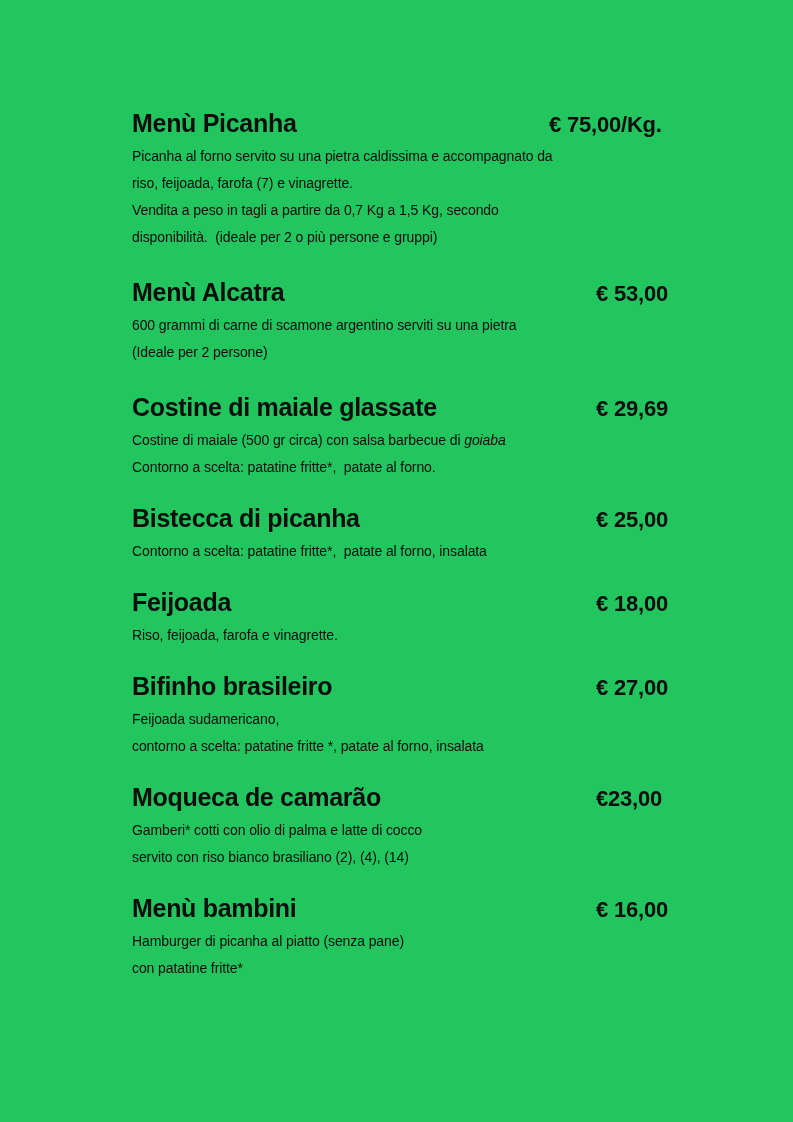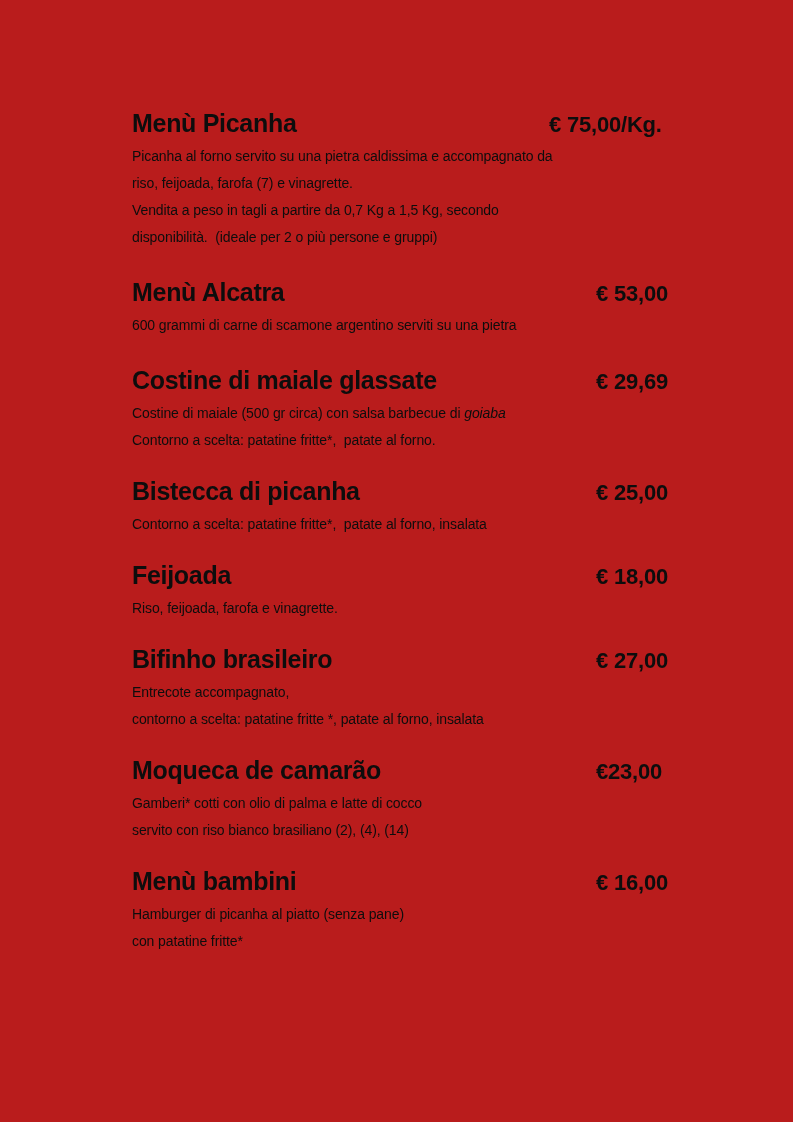--- a/index.html
+++ b/index.html
@@ -11,21 +11,21 @@
     width: 793px;
     height: 1122px;
     font-family: "Liberation Sans", sans-serif;
     color: #0d0d0d;
     -webkit-font-smoothing: antialiased;
   }
   #menu-page {
     position: relative;
     width: 793px;
     height: 1122px;
-    background: #b91c1c;
+    background: #22c55e;
     overflow: hidden;
   }
   .menu-body {
     position: absolute;
     left: 132px;
     top: 108px;
     width: 582px;
   }
   .menu-section {
     margin-bottom: 14px;
@@ -89,20 +89,21 @@
       <p class="dish-desc">Vendita a peso in tagli a partire da 0,7 Kg a 1,5 Kg, secondo</p>
       <p class="dish-desc">disponibilità.  (ideale per 2 o più persone e gruppi)</p>
     </div>
 
     <div class="menu-section gap-lg">
       <div class="section-headrow">
         <h2 class="dish-title">Menù Alcatra</h2>
         <span class="dish-price">€ 53,00</span>
       </div>
       <p class="dish-desc">600 grammi di carne di scamone argentino serviti su una pietra</p>
+      <p class="dish-desc">(Ideale per 2 persone)</p>
     </div>
 
     <div class="menu-section gap-md">
       <div class="section-headrow">
         <h2 class="dish-title">Costine di maiale glassate</h2>
         <span class="dish-price">€ 29,69</span>
       </div>
       <p class="dish-desc"><span>Costine di maiale (500 gr circa) con salsa barbecue di </span><em>goiaba</em></p>
       <p class="dish-desc">Contorno a scelta: patatine fritte*,  patate al forno.</p>
     </div>
@@ -121,21 +122,21 @@
         <span class="dish-price">€ 18,00</span>
       </div>
       <p class="dish-desc">Riso, feijoada, farofa e vinagrette.</p>
     </div>
 
     <div class="menu-section gap-md">
       <div class="section-headrow">
         <h2 class="dish-title">Bifinho brasileiro</h2>
         <span class="dish-price">€ 27,00</span>
       </div>
-      <p class="dish-desc">Entrecote accompagnato,</p>
+      <p class="dish-desc">Feijoada sudamericano,</p>
       <p class="dish-desc">contorno a scelta: patatine fritte *, patate al forno, insalata</p>
     </div>
 
     <div class="menu-section gap-md">
       <div class="section-headrow">
         <h2 class="dish-title">Moqueca de camarão</h2>
         <span class="dish-price">€23,00</span>
       </div>
       <p class="dish-desc">Gamberi* cotti con olio di palma e latte di cocco</p>
       <p class="dish-desc">servito con riso bianco brasiliano (2), (4), (14)</p>

